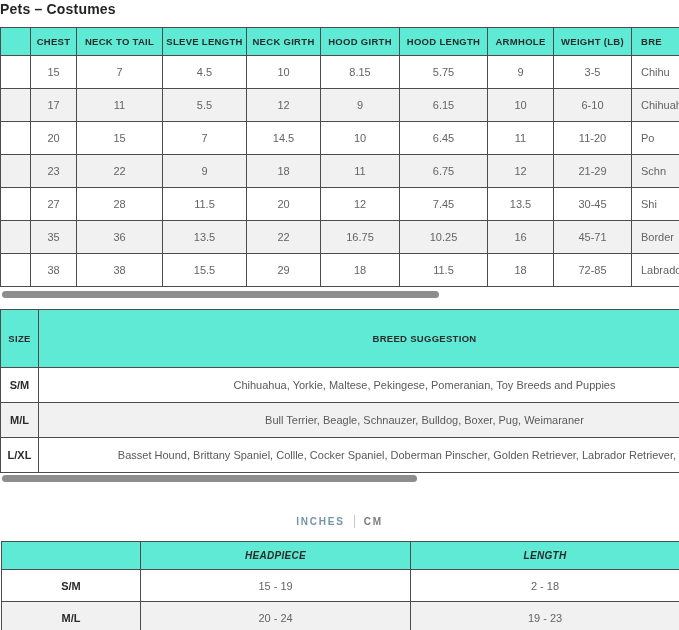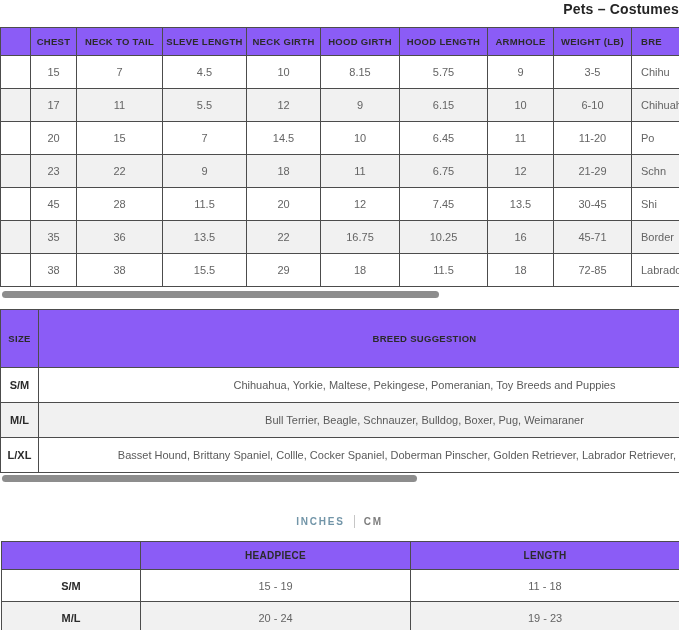--- a/index.html
+++ b/index.html
@@ -3,30 +3,30 @@
 <meta charset="utf-8">
 <style>
   html,body{margin:0;padding:0;background:#fff;}
   body{
     width:679px;height:630px;overflow:hidden;
     font-family:"Liberation Sans", sans-serif;
     -webkit-font-smoothing:antialiased;
   }
   .page{padding-top:2px;}
   .section-title{
-    margin:0;text-align:right;
+    margin:0;text-align:left;
     font-size:14px;line-height:15px;font-weight:700;
     color:#252525;letter-spacing:.2px;
   }
   .clipwrap{width:679px;overflow:hidden;}
   table{border-collapse:collapse;table-layout:fixed;}
   th,td{border:1px solid #4c4c4c;text-align:center;vertical-align:middle;overflow:hidden;}
   th{
     font-size:9.5px;font-weight:700;color:#2b2b2b;letter-spacing:.3px;
-    padding:8px 2px;background:#8b5cf6;white-space:nowrap;
+    padding:8px 2px;background:#5eead4;white-space:nowrap;
   }
   td{font-size:11px;color:#646464;line-height:14px;padding:9px 3px;background:transparent;white-space:nowrap;}
   tbody tr:nth-of-type(even){background:#f1f1f1;}
   td.size-cell{font-weight:700;color:#2b2b2b;font-size:11px;padding-left:36px;}
   
   #costumes-wrap{margin-top:10px;}
   .t-costumes{width:810px;}
   .t-costumes th.breed-col, .t-costumes td.breed-cell{text-align:left;padding-left:9px;}
   
   .hscroll{height:7px;position:relative;width:679px;}
@@ -49,21 +49,21 @@
     margin-top:32px;display:flex;justify-content:center;align-items:center;
     font-size:10px;font-weight:600;letter-spacing:1.8px;line-height:15px;
   }
   .unit{cursor:pointer;}
   .unit.active{color:#7295a8;}
   .unit.inactive{color:#7d7d7d;text-align:center;}
   .unit-divider{width:0;border-left:1px solid #c6c6c6;height:13px;margin:0 9px;}
   
   #measurements-wrap{margin-top:12px;}
   .t-measurements{width:678px;margin-left:1px;}
-  .t-measurements th{padding:8px 2px;font-size:10px;}
+  .t-measurements th{padding:8px 2px;font-size:10px;font-style:italic;}
   .t-measurements td{padding:8.5px 3px;}
 </style>
 </head>
 <body>
 
 <div class="page">
 
   <h2 class="section-title">Pets – Costumes</h2>
 
   <div class="clipwrap" id="costumes-wrap">
@@ -143,21 +143,21 @@
             <td>18</td>
             <td>11</td>
             <td>6.75</td>
             <td>12</td>
             <td>21-29</td>
             <td class="breed-cell">Schn</td>
           </tr>
 
           <tr>
             <td class="size-cell">XL</td>
-            <td>45</td>
+            <td>27</td>
             <td>28</td>
             <td>11.5</td>
             <td>20</td>
             <td>12</td>
             <td>7.45</td>
             <td>13.5</td>
             <td>30-45</td>
             <td class="breed-cell">Shi</td>
           </tr>
 
@@ -249,21 +249,21 @@
           <th></th>
           <th>HEADPIECE</th>
           <th>LENGTH</th>
         </tr>
       </thead>
       <tbody>
 
           <tr>
             <td class="size-cell">S/M</td>
             <td>15 - 19</td>
-            <td>11 - 18</td>
+            <td>2 - 18</td>
           </tr>
 
           <tr>
             <td class="size-cell">M/L</td>
             <td>20 - 24</td>
             <td>19 - 23</td>
           </tr>
         </tbody>
     </table>
   </div>

